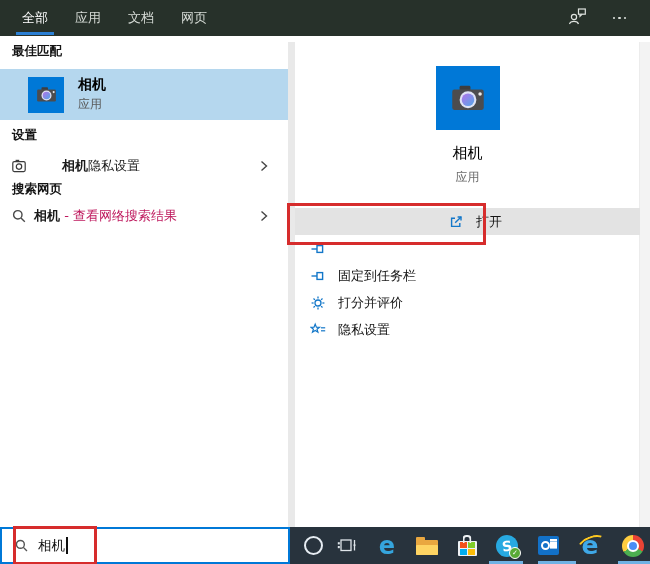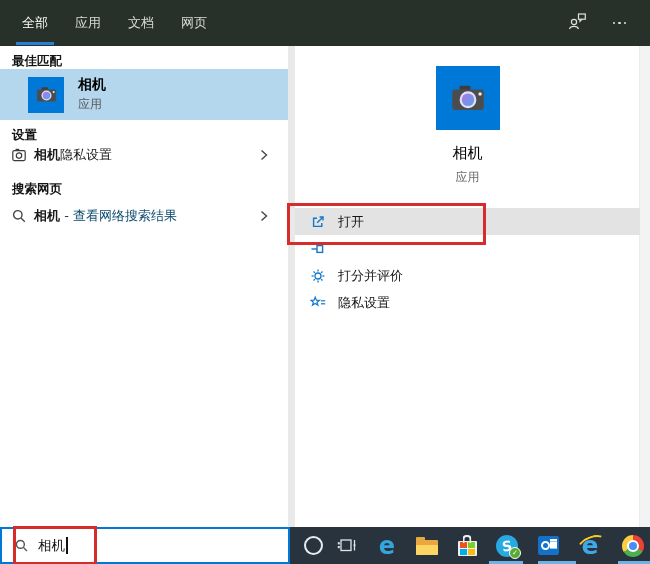--- a/index.html
+++ b/index.html
@@ -1,63 +1,63 @@
 <!DOCTYPE html>
 <html><head>
 <meta charset="utf-8">
 <style>
   html,body{margin:0;padding:0;background:#fff;}
   #root{position:relative;width:650px;height:564px;overflow:hidden;background:#fff;
         font-family:"DejaVu Sans","Liberation Sans",sans-serif;-webkit-font-smoothing:antialiased;}
 
   
-  .header{position:absolute;left:0;top:0;width:650px;height:46px;background:#27312a;
+  .header{position:absolute;left:0;top:0;width:650px;height:36px;background:#27312a;
           display:flex;justify-content:space-between;align-items:stretch;z-index:5;}
   .tabs{display:flex;padding-left:18px;}
   .tab{position:relative;display:flex;align-items:center;padding:0 4px;margin-right:19px;
        color:#d5dad5;font-size:13px;cursor:default;}
   .tab.active{color:#fff;}
   .tab.active::after{content:"";position:absolute;left:-2px;right:-2px;bottom:1px;height:3px;background:#2a7fd4;}
   .dd-caret{margin-left:6px;width:0;height:0;border-left:4px solid transparent;
             border-right:4px solid transparent;border-top:5px solid #cfd4cf;}
   .h-icons{display:flex;align-items:center;gap:26px;padding-right:24px;}
   .dots{display:flex;gap:3px;}
   .dots i{width:2.5px;height:2.5px;border-radius:50%;background:#dfe3df;}
 
   
   .left-panel{position:absolute;left:0;top:42px;width:288px;height:485px;background:#fff;}
   .sec-h{position:absolute;left:12px;font-size:12.5px;font-weight:bold;color:#151515;}
-  #sec-best{top:11px;}  #sec-set{top:85px;}  #sec-web{top:139px;}
+  #sec-best{top:1px;}  #sec-set{top:85px;}  #sec-web{top:139px;}
   .bm-row{position:absolute;left:0;top:27px;width:288px;height:51px;background:#b5d7ee;
           display:flex;align-items:center;}
   .bm-tile{width:36px;height:36px;background:#0078d7;margin-left:28px;flex:none;
            display:flex;align-items:center;justify-content:center;}
   .bm-text{margin-left:14px;}
   .bm-title{font-size:14px;font-weight:bold;color:#000;line-height:1.2;}
   .bm-sub{font-size:12px;color:#595959;margin-top:3px;}
   .lrow{position:absolute;left:0;width:288px;height:32px;display:flex;align-items:center;}
-  #row-privacy{top:97px;} #row-web{top:158px;}
+  #row-privacy{top:108px;gap:28px;} #row-web{top:158px;}
   .licon{margin-left:11px;width:16px;height:16px;flex:none;display:flex;align-items:center;justify-content:center;}
   .ltext{margin-left:7px;font-size:13px;color:#1a1a1a;white-space:nowrap;}
   .ltext .bold{font-weight:bold;}
-  .ltext .gray{color:#0c4a6e;}
+  .ltext .gray{color:#be185d;}
   .lchev{position:absolute;right:16px;top:50%;transform:translateY(-50%);width:16px;height:16px;}
 
   
   .right-panel{position:absolute;left:288px;top:42px;width:362px;height:485px;background:#fff;}
   .seam{position:absolute;left:0;top:0;width:7px;height:100%;background:#e9e9e9;}
   .rstrip{position:absolute;right:0;top:0;width:10px;height:100%;background:#f3f3f3;border-left:1px solid #ececec;}
   .hero{position:absolute;left:7px;right:10px;top:0;text-align:center;}
   .hero-tile{width:64px;height:64px;background:#0078d7;margin:24px auto 0;
              display:flex;align-items:center;justify-content:center;}
   .hero-title{font-size:15px;color:#000;margin-top:14px;}
   .hero-sub{font-size:12px;color:#6a6a6a;margin-top:6px;}
   .actions{position:absolute;left:7px;right:10px;top:166px;}
   .arow{height:27px;display:flex;align-items:center;padding-left:15px;font-size:13px;color:#151515;}
-  .arow.hl{background:#e3e3e3;}
+  .arow.hl{background:#e3e3e3;justify-content:center;}
   .aicon{width:16px;height:16px;margin-right:12px;flex:none;display:flex;align-items:center;justify-content:center;}
 
   
   .red-box{position:absolute;border:3px solid #d62c2c;z-index:50;pointer-events:none;}
   #red-open{left:287px;top:203px;width:193px;height:36px;}
   #red-search{left:13px;top:526px;width:78px;height:33px;}
 
   
   .taskbar{position:absolute;left:0;top:527px;width:650px;height:37px;background:#28333d;}
   .searchbox{position:absolute;left:0;top:0;width:290px;height:37px;background:#fff;
@@ -234,20 +234,29 @@
       <div class="arow">
         <span class="aicon">
           <svg width="16" height="16" viewBox="0 0 16 16" fill="none" stroke="#1377c9" stroke-width="1.4">
             <line x1="1.5" y1="8" x2="7" y2="8"></line>
               <rect x="7" y="4.6" width="5.6" height="6.8"></rect>
           </svg>
         </span>
       </div>
       <div class="arow">
         <span class="aicon">
+          <svg width="16" height="16" viewBox="0 0 16 16" fill="none" stroke="#1377c9" stroke-width="1.4">
+            <line x1="1.5" y1="8" x2="7" y2="8"></line>
+              <rect x="7" y="4.6" width="5.6" height="6.8"></rect>
+          </svg>
+        </span>
+        <span>固定到任务栏</span>
+      </div>
+      <div class="arow">
+        <span class="aicon">
           <svg width="16" height="16" viewBox="0 0 16 16" fill="none" stroke="#1377c9" stroke-width="1.3">
             <circle cx="8" cy="8" r="3"></circle>
             <line x1="8" y1="1.6" x2="8" y2="3.6"></line>
               <line x1="8" y1="12.4" x2="8" y2="14.4"></line>
             <line x1="1.6" y1="8" x2="3.6" y2="8"></line>
               <line x1="12.4" y1="8" x2="14.4" y2="8"></line>
             <line x1="3.5" y1="3.5" x2="4.9" y2="4.9"></line>
               <line x1="11.1" y1="11.1" x2="12.5" y2="12.5"></line>
             <line x1="3.5" y1="12.5" x2="4.9" y2="11.1"></line>
               <line x1="11.1" y1="4.9" x2="12.5" y2="3.5"></line>

